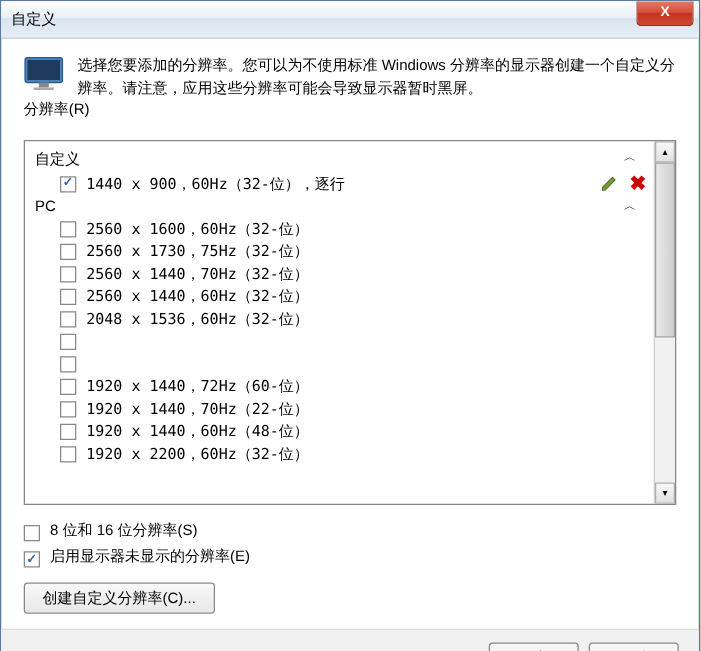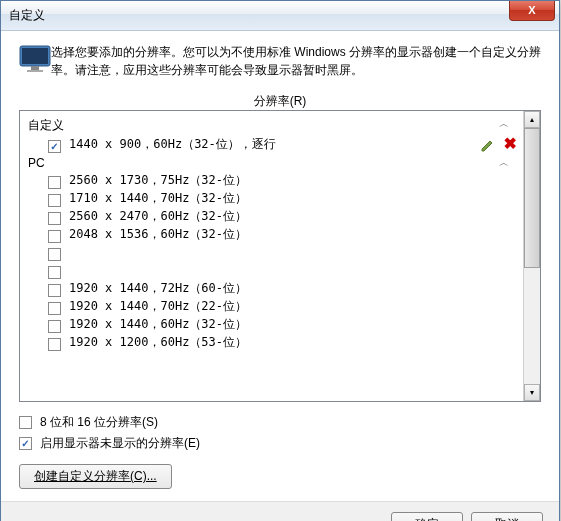--- a/index.html
+++ b/index.html
@@ -2,42 +2,42 @@
 <html><head>
 <meta charset="utf-8">
 <style>
 * { box-sizing: border-box; margin: 0; padding: 0; font-family: "Microsoft YaHei", SimSun, sans-serif; }
 body { background: #e8e8e8; width: 561px; height: 521px; overflow: hidden; }
 .window { width: 560px; background: #fff; border: 1px solid #5a7ba0; box-shadow: 0 0 10px rgba(0,0,0,0.3); }
 .titlebar { background: linear-gradient(to bottom, #fdfefe 0%, #e9eff5 45%, #d7e4f0 46%, #e6eef7 100%); height: 30px; display: flex; align-items: center; padding: 0 0 0 8px; border-bottom: 1px solid #b8c8d8; position: relative; }
 .titlebar-text { font-size: 12px; color: #000; }
 .close-btn { position: absolute; right: 4px; top: 0; width: 46px; height: 20px; background: linear-gradient(to bottom, #e67a6a 0%, #d44a36 49%, #c13420 50%, #cf4632 100%); border: 1px solid #8b2e1e; border-top: none; border-radius: 0 0 4px 4px; color: #fff; font-size: 11px; text-align: center; line-height: 18px; font-weight: bold; cursor: pointer; }
 .content { padding: 12px 18px; font-size: 12px; }
-.header { display: flex; gap: 0; margin-bottom: 14px; }
+.header { display: flex; gap: 11px; }
 .monitor-icon { width: 32px; height: 28px; flex-shrink: 0; margin-top: 2px; }
 .desc { line-height: 1.5; color: #000; }
-.label-row { margin-bottom: 0; text-align: center; }
+.label-row { margin-bottom: 16px; }
 .listbox { border: 1px solid #828790; height: 292px; display: flex; background: #fff; }
 .list-content { flex: 1; overflow: hidden; padding: 4px 0; }
 .group-header { color: #000; padding: 2px 8px; font-size: 12px; }
-.item-row { display: flex; align-items: flex-end; padding: 1px 0 1px 28px; height: 18px; }
+.item-row { display: flex; align-items: center; padding: 1px 0 1px 28px; height: 18px; }
 .item-row.sel { background: transparent; }
 .cb { width: 13px; height: 13px; border: 1px solid #888; background: #fff; margin-right: 8px; flex-shrink: 0; display: inline-flex; align-items: center; justify-content: center; }
 .cb.checked::after { content: "✓"; color: #2b5fb0; font-size: 10px; font-weight: bold; line-height: 1; }
 .item-text { flex: 1; font-family: "SimSun", monospace; font-size: 12px; }
 .edit-icon { width: 14px; height: 14px; margin-right: 10px; }
 .del-icon { color: #c00; font-size: 16px; font-weight: bold; margin-right: 6px; cursor: pointer; }
 .scrollbar { width: 17px; background: #f0f0f0; border-left: 1px solid #d0d0d0; display: flex; flex-direction: column; }
 .sb-btn { height: 17px; background: linear-gradient(to bottom,#f8f8f8,#e0e0e0); border: 1px solid #b0b0b0; font-size: 8px; display: flex; align-items: center; justify-content: center; cursor: pointer; }
 .sb-thumb { background: linear-gradient(to right,#e8e8e8,#d0d0d0); border: 1px solid #a0a0a0; height: 140px; margin: 0; }
 .sb-track { flex: 1; }
 .checks { margin-top: 10px; }
-.check-line { display: flex; align-items: center; padding: 2px 0; }
+.check-line { display: flex; align-items: flex-end; padding: 2px 0; }
 .btn-row { margin-top: 10px; }
-.btn { background: linear-gradient(to bottom,#f8f8f8,#e8e8e8); border: 1px solid #888; padding: 3px 14px; font-size: 12px; cursor: pointer; border-radius: 3px; text-decoration: underline; }
+.btn { background: linear-gradient(to bottom,#f8f8f8,#e8e8e8); border: 1px solid #888; padding: 3px 14px; font-size: 12px; cursor: pointer; border-radius: 3px; }
 .footer { border-top: 1px solid #ddd; padding: 10px 16px; display: flex; justify-content: flex-end; gap: 8px; background: #f0f0f0; }
 .footer .btn { min-width: 72px; }
 .expand-icon { margin-left: auto; margin-right: 6px; color: #333; font-size: 10px; }
 </style>
 </head>
 <body>
 
 <div class="window">
   <div class="titlebar">
     <span class="titlebar-text">自定义</span>
@@ -68,29 +68,33 @@
             </svg>
           <span class="del-icon">✖</span>
         </div>
         <div class="group-header">
           <span>PC</span>
           <span class="expand-icon" style="float:right">︿</span>
         </div>
         <div id="pc-list">
             <div class="item-row">
               <span class="cb"></span>
+              <span class="item-text">2560 x 1600，60Hz（32-位）</span>
+            </div>
+            <div class="item-row">
+              <span class="cb"></span>
               <span class="item-text">2560 x 1730，75Hz（32-位）</span>
             </div>
             <div class="item-row">
               <span class="cb"></span>
-              <span class="item-text">1710 x 1440，70Hz（32-位）</span>
+              <span class="item-text">2560 x 1440，70Hz（32-位）</span>
             </div>
             <div class="item-row">
               <span class="cb"></span>
-              <span class="item-text">2560 x 2470，60Hz（32-位）</span>
+              <span class="item-text">2560 x 1440，60Hz（32-位）</span>
             </div>
             <div class="item-row">
               <span class="cb"></span>
               <span class="item-text">2048 x 1536，60Hz（32-位）</span>
             </div>
             <div class="item-row">
               <span class="cb"></span>
             </div>
             <div class="item-row">
               <span class="cb"></span>
@@ -98,25 +102,25 @@
             <div class="item-row">
               <span class="cb"></span>
               <span class="item-text">1920 x 1440，72Hz（60-位）</span>
             </div>
             <div class="item-row">
               <span class="cb"></span>
               <span class="item-text">1920 x 1440，70Hz（22-位）</span>
             </div>
             <div class="item-row">
               <span class="cb"></span>
-              <span class="item-text">1920 x 1440，60Hz（32-位）</span>
+              <span class="item-text">1920 x 1440，60Hz（48-位）</span>
             </div>
             <div class="item-row">
               <span class="cb"></span>
-              <span class="item-text">1920 x 1200，60Hz（53-位）</span>
+              <span class="item-text">1920 x 2200，60Hz（32-位）</span>
             </div>
           </div>
       </div>
       <div class="scrollbar">
         <div class="sb-btn">▴</div>
         <div class="sb-thumb"></div>
         <div class="sb-track"></div>
         <div class="sb-btn">▾</div>
       </div>
     </div>

